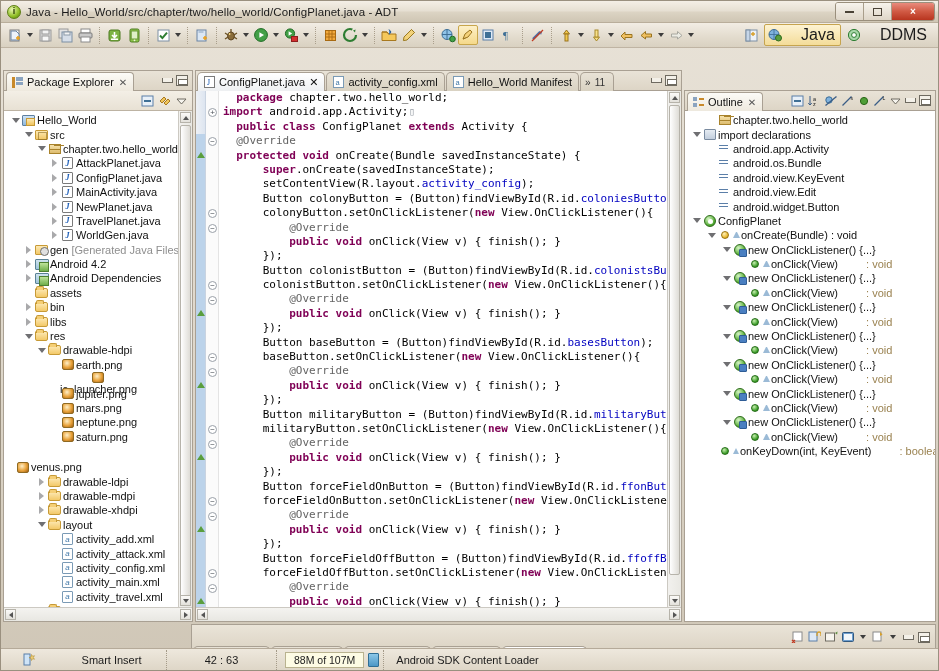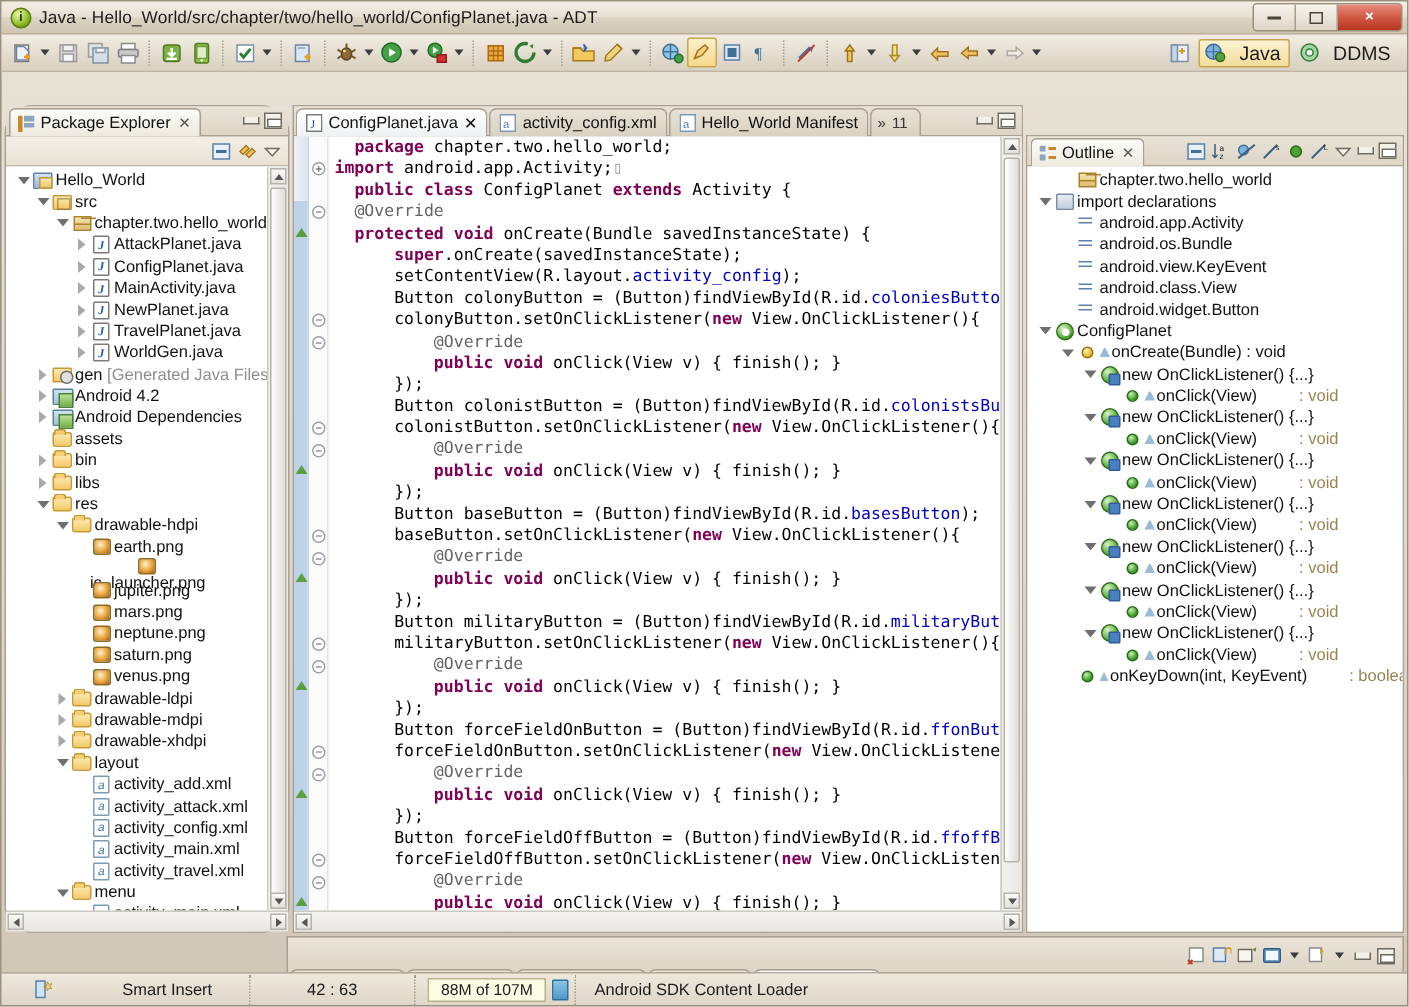--- a/index.html
+++ b/index.html
@@ -95,22 +95,22 @@
   .tb-arrow::after {
     content: ""; width: 0; height: 0;
     border-left: 3.5px solid transparent; border-right: 3.5px solid transparent;
     border-top: 4px solid #3d3d3d;
   }
   .persp {
     margin-left: auto; display: flex; align-items: center; height: 21px;
     padding-right: 6px; gap: 3px;
   }
   .persp-btn {
-    display: flex; align-items: center; gap: 9px;
-    padding: 1px 5px 1px 3px; font-size: 13px; color: #1c1c1c;
+    display: flex; align-items: center; gap: 19px;
+    padding: 1px 5px 1px 3px; font-size: 16px; color: #1c1c1c;
     border-radius: 2px;
   }
   .persp-btn.active {
     background: linear-gradient(to bottom, #fdf3d2, #f3dc99);
     border: 1px solid #c6a44e;
   }
 
   
   .workspace {
     position: absolute; left: 0; right: 0;
@@ -164,21 +164,21 @@
     border-top: none; background: #f3f0e8;
   }
   .view-toolbar {
     height: 20px; display: flex; align-items: center; justify-content: flex-end;
     gap: 4px; padding-right: 5px;
     background: linear-gradient(to bottom, #f3efe6, #e8e1d4);
     border-bottom: 1px solid #bdb3a3;
   }
 
   
-  #pkg-explorer { width: 190px; flex: none; border-radius: 19px; }
+  #pkg-explorer { width: 190px; flex: none; }
   .tree {
     flex: 1; overflow: hidden;
     background: #ffffff;
     position: relative;
     padding-top: 2px;
   }
   .trow {
     display: flex; align-items: center;
     height: 14.4px; font-size: 11px; color: #111;
     white-space: nowrap;
@@ -925,21 +925,21 @@
             </span>
             <span class="tlabel">neptune.png</span>
           </div>
           <div class="trow" style="padding-left: 45px;">
             <span class="twist"></span>
             <span class="ticon">
               <i class="ico-png"></i>
             </span>
             <span class="tlabel">saturn.png</span>
           </div>
-          <div class="trow" style="padding-left: 45px;">
+          <div class="trow" style=" margin-top: 16px;">
             <span class="twist"></span>
             <span class="ticon">
               <i class="ico-png"></i>
             </span>
             <span class="tlabel">venus.png</span>
           </div>
           <div class="trow" style="padding-left: 32px;">
             <span class="twist closed"></span>
             <span class="ticon">
               <i class="ico-folder"></i>
@@ -1209,21 +1209,21 @@
             <span class="ticon">
               <i class="ol-icon-imp"></i>
             </span>
             <span class="tlabel">android.view.KeyEvent</span>
           </div>
           <div class="trow" style="padding-left: 21px;">
             <span class="twist"></span>
             <span class="ticon">
               <i class="ol-icon-imp"></i>
             </span>
-            <span class="tlabel">android.class.View</span>
+            <span class="tlabel">android.view.Edit</span>
           </div>
           <div class="trow" style="padding-left: 21px;">
             <span class="twist"></span>
             <span class="ticon">
               <i class="ol-icon-imp"></i>
             </span>
             <span class="tlabel">android.widget.Button</span>
           </div>
           <div class="trow" style="padding-left: 6px;">
             <span class="twist open"></span>

